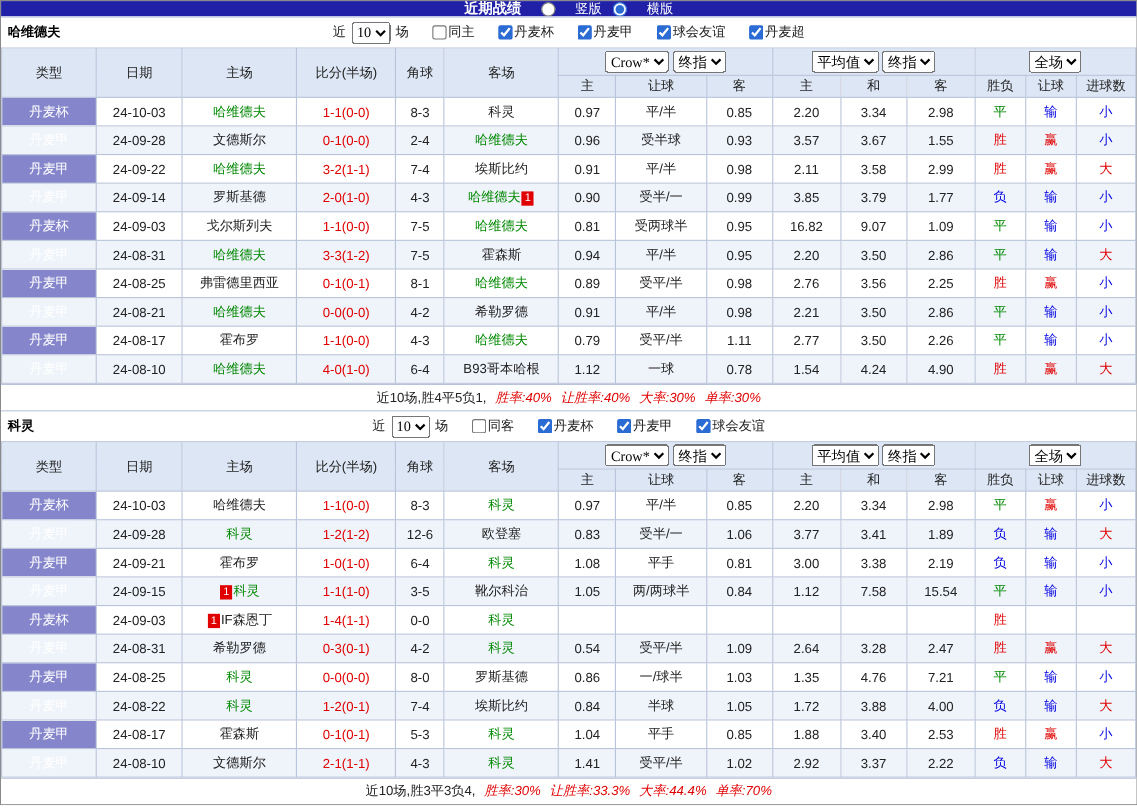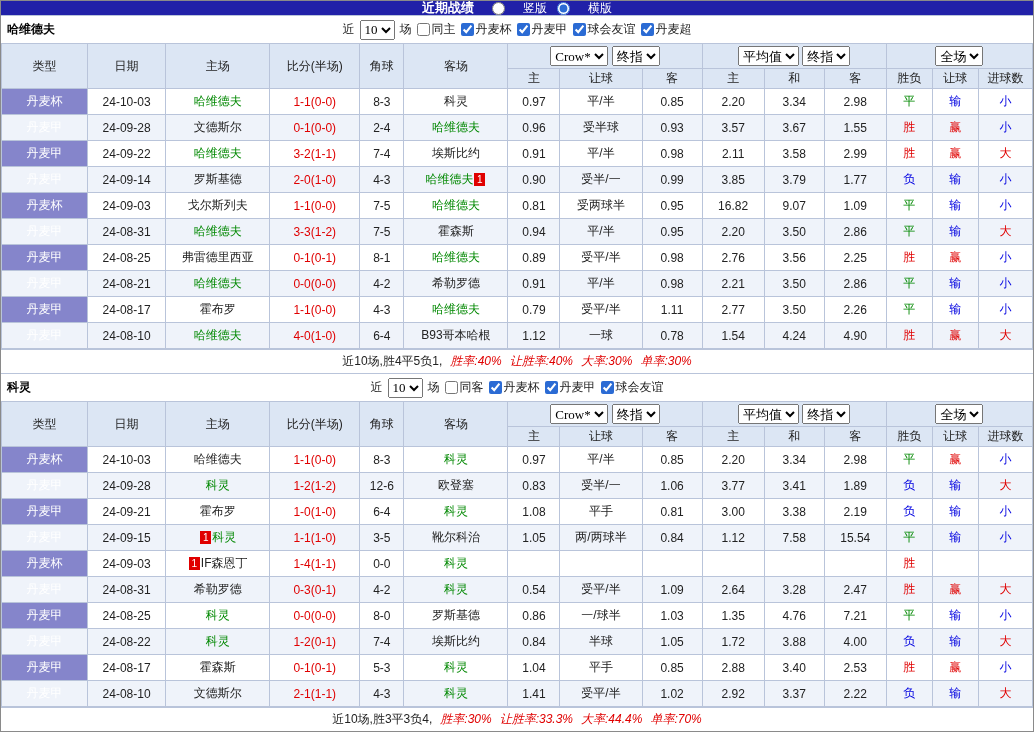--- a/index.html
+++ b/index.html
@@ -29,21 +29,21 @@
     height: 28px;
     display: flex;
     align-items: center;
     justify-content: center;
     background: #fff;
     border-top: 1px solid #b9c4da;
   }
   .team-label { position: absolute; left: 6px; font-weight: bold; color: #000; }
   .filter-controls { display: flex; align-items: center; gap: 5px; }
   .filter-controls select, .dd-th select { height: 20px; font-size: 13px; font-family: Liberation Serif, serif; }
-  .chk { display: inline-flex; align-items: center; gap: 2px; cursor: pointer; }
+  .chk { display: inline-flex; align-items: center; gap: 2px; cursor: pointer; margin-left: 16px; }
   .chk input { margin: 0; width: 13px; height: 13px; accent-color: #2b6bd4; }
   table.results { width: 100%; border-collapse: collapse; table-layout: fixed; }
   .results th, .results td {
     border: 1px solid #b9c4da;
     text-align: center;
     padding: 0 2px;
     overflow: hidden;
     white-space: nowrap;
   }
   .results thead th { background: #DCE6F4; font-weight: normal; color: #222; }
@@ -574,21 +574,21 @@
           <tr>
             <td class="type-cell">丹麦甲</td>
             <td>24-08-17</td>
             <td><span class="team">霍森斯</span></td>
             <td class="t-score">0-1(0-1)</td>
             <td>5-3</td>
             <td><span class="team-hl">科灵</span></td>
             <td>1.04</td>
             <td>平手</td>
             <td>0.85</td>
-            <td>2.88</td>
+            <td>1.88</td>
             <td>3.40</td>
             <td>2.53</td>
             <td class="t-red">胜</td>
             <td class="t-red">赢</td>
             <td class="t-blue">小</td>
           </tr>
           <tr class="alt">
             <td class="type-cell">丹麦甲</td>
             <td>24-08-10</td>
             <td><span class="team">文德斯尔</span></td>

